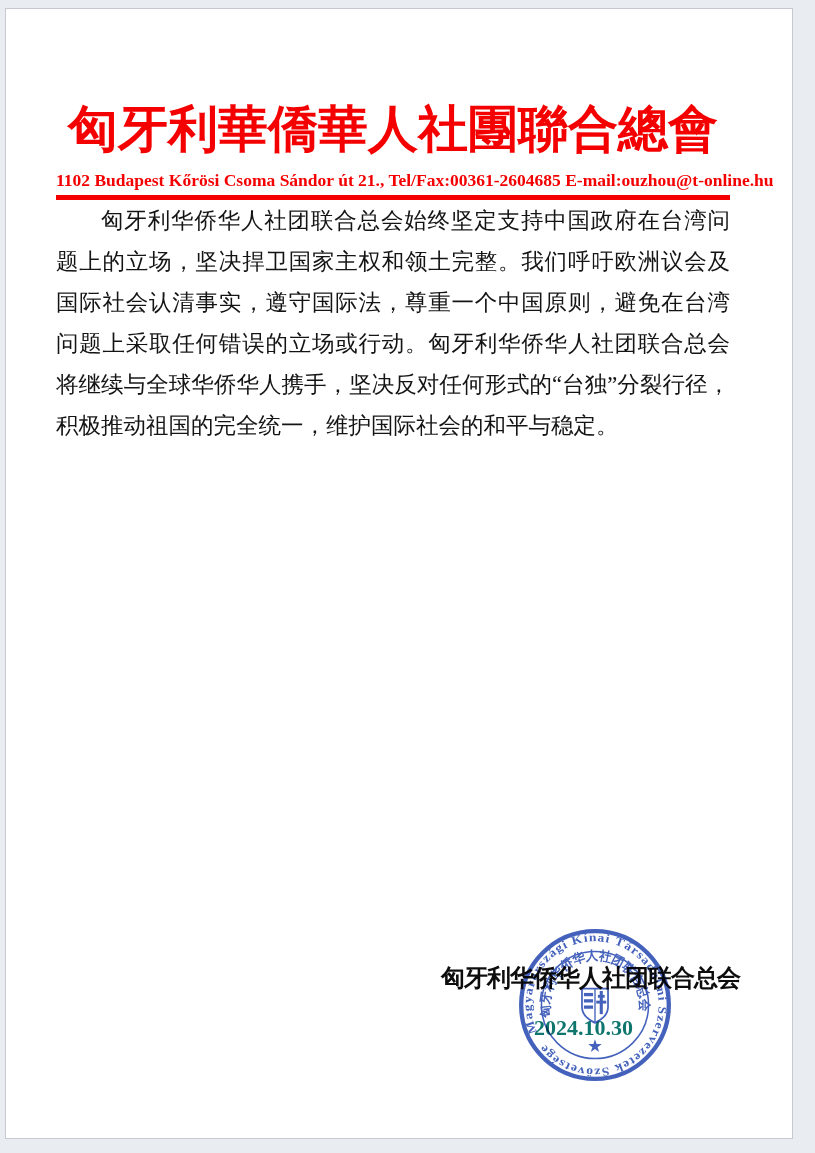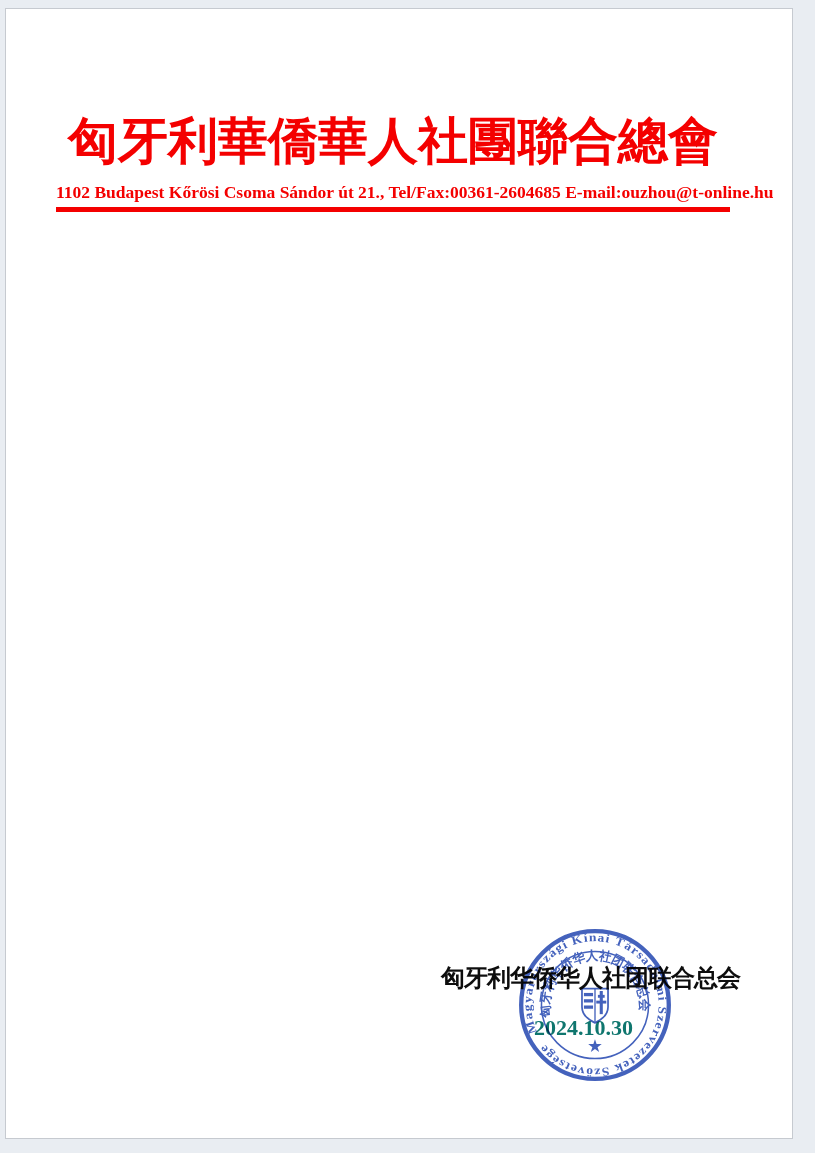--- a/index.html
+++ b/index.html
@@ -9,21 +9,21 @@
     position:relative;overflow:hidden;
     font-family:"Liberation Serif","DejaVu Serif",serif;
   }
   .page{
     position:absolute;left:5px;top:8px;
     width:788px;height:1131px;
     background:#ffffff;
     border:1px solid #c6cad0;
     box-sizing:border-box;
   }
-  .content{padding:82px 62px 0 50px;margin-top:12px;}
+  .content{padding:82px 62px 0 50px;}
   .org-name{
     margin:0;
     font-size:50px;line-height:76px;
     font-weight:bold;color:#f40000;
     text-align:center;letter-spacing:0px;
     white-space:nowrap;
   }
   .contact-line{
     margin-top:2px;
     font-size:17.5px;line-height:22px;
@@ -76,20 +76,21 @@
   .stamp-star{font-size:16px;fill:#2a4cb3;}
 </style>
 </head>
 <body>
 
 <div class="page">
   <div class="content">
     <h1 class="org-name">匈牙利華僑華人社團聯合總會</h1>
     <div class="contact-line">1102 Budapest Kőrösi Csoma Sándor út 21., Tel/Fax:00361-2604685 E-mail:ouzhou@t-online.hu</div>
     <div class="rule"></div>
+    <p class="body-para">匈牙利华侨华人社团联合总会始终坚定支持中国政府在台湾问题上的立场，坚决捍卫国家主权和领土完整。我们呼吁欧洲议会及国际社会认清事实，遵守国际法，尊重一个中国原则，避免在台湾问题上采取任何错误的立场或行动。匈牙利华侨华人社团联合总会将继续与全球华侨华人携手，坚决反对任何形式的“台独”分裂行径，积极推动祖国的完全统一，维护国际社会的和平与稳定。</p>
   </div>
 
   <div class="signature">
     <div class="sig-name">匈牙利华侨华人社团联合总会</div>
     <div class="sig-date">2024.10.30</div>
   </div>
 
   <div class="stamp">
     <svg viewBox="0 0 170 170" width="164" height="164" xmlns="http://www.w3.org/2000/svg">
       <defs>

